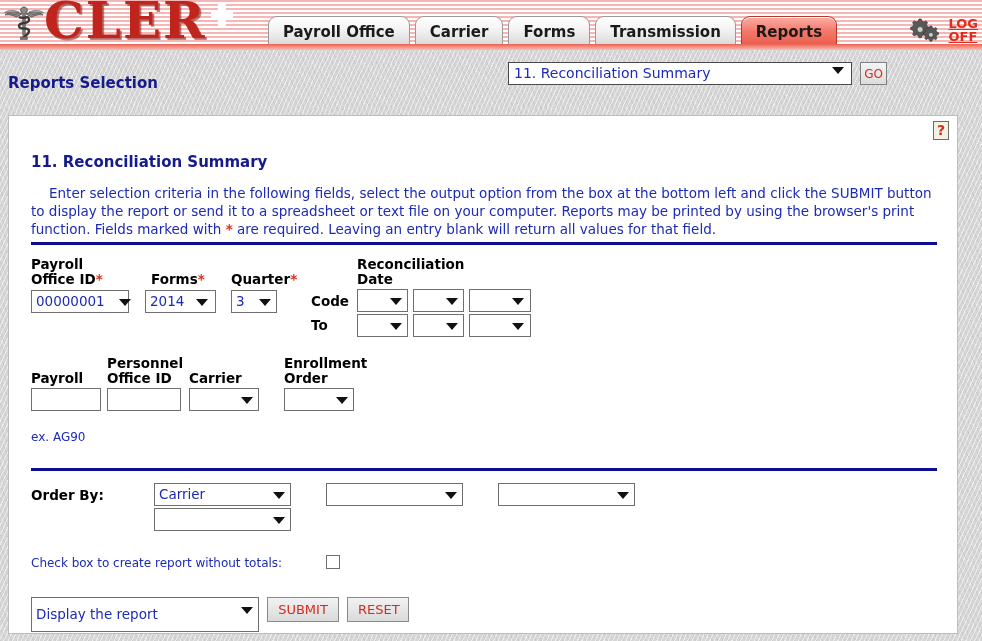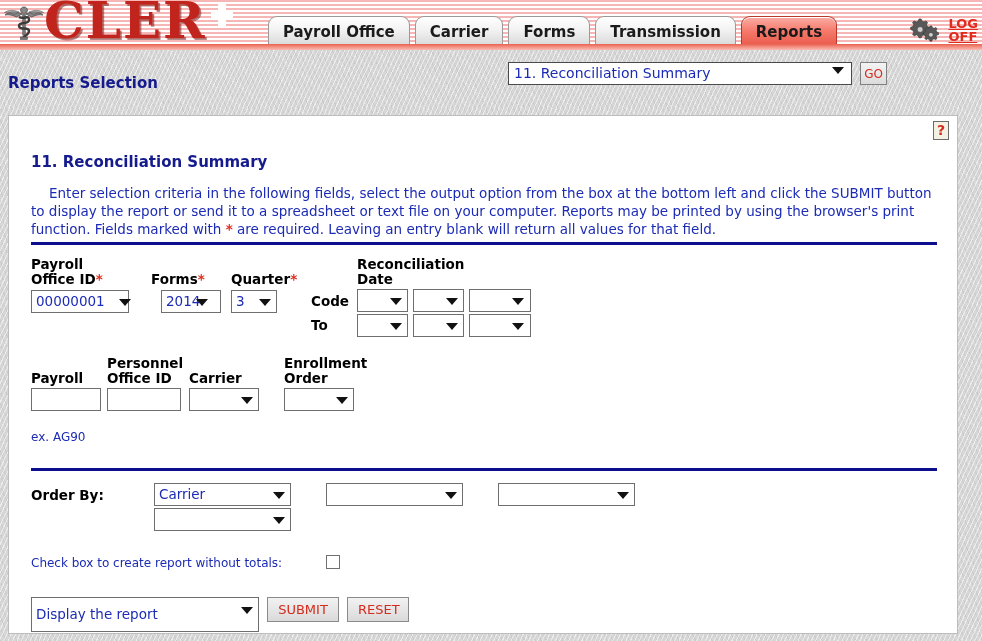--- a/index.html
+++ b/index.html
@@ -401,21 +401,21 @@
     <div class="lbl" style="left:348px; top:141px;">
       <span>Reconciliation</span><br>
       <span>Date</span>
     </div>
 
     <select class="fld" style="left:22px; top:174px; width:98px;">
       <option>00000001</option>
     </select>
     <span class="chev-abs" style="left:110px; top:183px;"></span>
 
-    <select class="fld" style="left:152px; top:174px; width:60px;">
+    <select class="fld" style="left:136px; top:174px; width:71px;">
       <option>2014</option>
     </select>
     <span class="chev-abs" style="left:187px; top:183px;"></span>
 
     <select class="fld" style="left:222px; top:174px; width:46px;">
       <option>3</option>
     </select>
     <span class="chev-abs" style="left:250px; top:183px;"></span>
 
     <div class="lbl" style="left:302px; top:178px;">Code</div>

